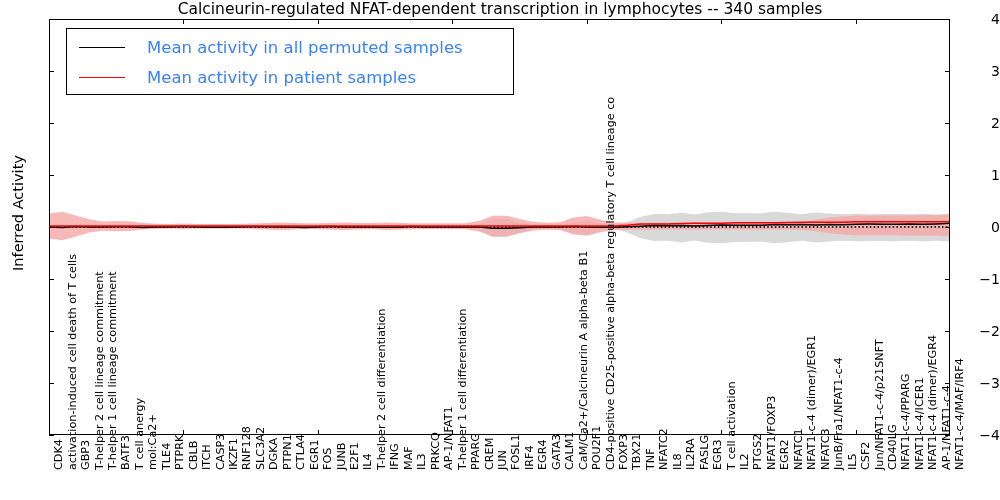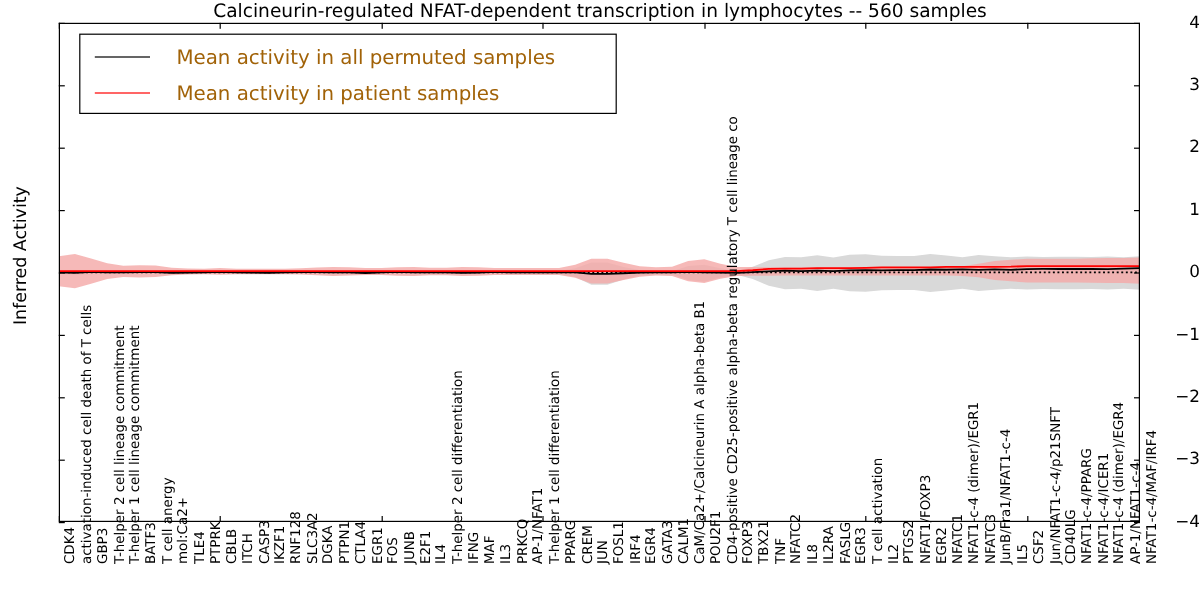--- a/index.html
+++ b/index.html
@@ -40,38 +40,38 @@
   }
 
   
   .legend{position:absolute;left:66px;top:28px;width:448px;height:67px;
     border:1.1px solid #000;background:#fff;box-sizing:border-box;}
   .legend-row{position:absolute;left:0;height:30px;display:flex;align-items:center;}
   .legend-row.r0{top:3px;}
   .legend-row.r1{top:33px;}
   .legend-line{width:46px;height:0;border-top:1.6px solid #000;margin-left:12px;}
   .legend-line.red{border-top-color:#ff0000;}
-  .legend-text{font-size:16.5px;margin-left:22px;white-space:nowrap;color:#a16207;}
+  .legend-text{font-size:16.5px;margin-left:22px;white-space:nowrap;color:#3b82f6;}
 
   
   #xticklabels{position:absolute;left:0;top:0;width:1000px;height:500px;}
   .xtl{
     position:absolute;
     font-size:11.2px;line-height:11.2px;
     white-space:nowrap;color:#000;
     transform-origin:0 0;
     transform:rotate(-90deg);
   }
 </style>
 </head>
 <body>
 
 <div id="fig">
 
-  <div class="chart-title">Calcineurin-regulated NFAT-dependent transcription in lymphocytes -- 560 samples</div>
+  <div class="chart-title">Calcineurin-regulated NFAT-dependent transcription in lymphocytes -- 340 samples</div>
 
   <div class="plot-clip">
     <svg class="data-svg" id="dataSvg" width="901" height="416">
         <path d="M0.00 206.96 L13.45 206.44 L26.90 206.55 L40.34 206.96 L53.79 206.96 L67.24 206.69 L80.69 206.77 L94.13 206.96 L107.58 206.96 L121.03 206.96 L134.48 206.46 L147.93 206.96 L161.37 206.96 L174.82 206.96 L188.27 206.96 L201.72 206.67 L215.16 206.79 L228.61 206.96 L242.06 206.96 L255.51 206.96 L268.96 206.91 L282.40 206.54 L295.85 206.96 L309.30 206.96 L322.75 206.96 L336.19 206.96 L349.64 206.96 L363.09 206.53 L376.54 206.92 L389.99 206.96 L403.43 206.96 L416.88 206.84 L430.33 204.48 L443.78 199.79 L457.22 199.79 L470.67 203.45 L484.12 206.07 L497.57 206.89 L511.01 206.96 L524.46 202.68 L537.91 201.71 L551.36 204.58 L564.81 206.64 L578.25 203.37 L591.70 197.82 L605.15 195.10 L618.60 195.32 L632.04 193.63 L645.49 195.49 L658.94 193.32 L672.39 192.87 L685.84 194.14 L699.28 194.34 L712.73 194.40 L726.18 192.77 L739.63 193.95 L753.07 195.36 L766.52 193.53 L779.97 194.54 L793.42 195.35 L806.87 194.76 L820.31 195.13 L833.76 194.98 L847.21 194.91 L860.66 195.19 L874.10 194.70 L887.55 195.41 L901.00 194.48 L901.00 222.56 L887.55 221.63 L874.10 222.34 L860.66 221.85 L847.21 222.13 L833.76 222.06 L820.31 221.91 L806.87 222.28 L793.42 221.69 L779.97 222.50 L766.52 223.51 L753.07 221.68 L739.63 223.09 L726.18 224.27 L712.73 222.64 L699.28 222.70 L685.84 222.90 L672.39 224.17 L658.94 223.72 L645.49 221.55 L632.04 223.41 L618.60 221.72 L605.15 221.94 L591.70 219.22 L578.25 213.40 L564.81 209.88 L551.36 212.32 L537.91 215.76 L524.46 214.40 L511.01 209.56 L497.57 209.63 L484.12 210.58 L470.67 213.95 L457.22 218.29 L443.78 218.29 L430.33 211.90 L416.88 209.04 L403.43 209.04 L389.99 209.04 L376.54 209.04 L363.09 209.04 L349.64 209.19 L336.19 209.36 L322.75 209.04 L309.30 209.04 L295.85 209.04 L282.40 209.04 L268.96 209.04 L255.51 209.55 L242.06 209.04 L228.61 209.04 L215.16 209.04 L201.72 209.04 L188.27 209.04 L174.82 209.37 L161.37 209.17 L147.93 209.04 L134.48 209.04 L121.03 209.04 L107.58 209.13 L94.13 209.42 L80.69 209.04 L67.24 209.04 L53.79 209.04 L40.34 209.04 L26.90 209.45 L13.45 210.03 L0.00 209.04 Z" fill="#d9d9d9" stroke="none"></path>
         <path d="M0.00 194.48 L13.45 192.73 L26.90 196.39 L40.34 200.33 L53.79 202.41 L67.24 201.96 L80.69 202.35 L94.13 204.08 L107.58 204.79 L121.03 204.88 L134.48 204.38 L147.93 204.88 L161.37 204.88 L174.82 204.88 L188.27 204.88 L201.72 204.59 L215.16 204.01 L228.61 203.44 L242.06 203.78 L255.51 204.35 L268.96 204.31 L282.40 203.74 L295.85 203.48 L309.30 204.05 L322.75 204.10 L336.19 203.52 L349.64 203.69 L363.09 204.27 L376.54 204.36 L389.99 204.36 L403.43 204.36 L416.88 204.24 L430.33 201.70 L443.78 196.67 L457.22 196.67 L470.67 199.99 L484.12 202.82 L497.57 203.77 L511.01 203.34 L524.46 198.48 L537.91 197.12 L551.36 200.71 L564.81 203.52 L578.25 203.58 L591.70 203.63 L605.15 203.84 L618.60 203.84 L632.04 203.84 L645.49 203.84 L658.94 203.84 L672.39 203.84 L685.84 203.84 L699.28 203.84 L712.73 203.84 L726.18 203.84 L739.63 203.45 L753.07 202.88 L766.52 200.81 L779.97 198.58 L793.42 197.43 L806.87 196.56 L820.31 196.56 L833.76 196.56 L847.21 196.56 L860.66 196.20 L874.10 196.04 L887.55 196.04 L901.00 195.52 L901.00 217.36 L887.55 216.84 L874.10 216.84 L860.66 216.68 L847.21 216.32 L833.76 216.32 L820.31 216.32 L806.87 216.32 L793.42 215.45 L779.97 214.30 L766.52 212.11 L753.07 211.04 L739.63 210.60 L726.18 210.60 L712.73 210.60 L699.28 210.60 L685.84 210.60 L672.39 210.60 L658.94 210.60 L645.49 210.60 L632.04 210.60 L618.60 210.60 L605.15 210.60 L591.70 210.81 L578.25 210.86 L564.81 210.92 L551.36 213.36 L537.91 216.80 L524.46 215.44 L511.01 211.10 L497.57 210.67 L484.12 211.62 L470.67 214.27 L457.22 217.25 L443.78 217.25 L430.33 212.56 L416.88 210.20 L403.43 210.08 L389.99 210.08 L376.54 210.08 L363.09 210.17 L349.64 210.75 L336.19 210.92 L322.75 210.34 L309.30 210.39 L295.85 210.96 L282.40 210.70 L268.96 210.13 L255.51 210.09 L242.06 210.66 L228.61 211.00 L215.16 210.43 L201.72 209.85 L188.27 209.56 L174.82 209.56 L161.37 209.56 L147.93 209.56 L134.48 210.06 L121.03 209.56 L107.58 209.65 L94.13 210.36 L80.69 211.90 L67.24 212.21 L53.79 211.73 L40.34 213.59 L26.90 217.53 L13.45 221.19 L0.00 219.44 Z" fill="#f4a9a8" stroke="none" fill-opacity="0.82"></path>
         <path d="M0 208.00 L901 208.00" fill="none" stroke="#000000" stroke-width="1.4" stroke-dasharray="1.6,2.2"></path>
         <path d="M0.00 208.00 L13.45 208.41 L26.90 207.59 L40.34 208.00 L53.79 208.00 L67.24 207.73 L80.69 207.81 L94.13 208.38 L107.58 208.09 L121.03 208.00 L134.48 207.50 L147.93 208.00 L161.37 208.13 L174.82 208.33 L188.27 208.00 L201.72 207.71 L215.16 207.83 L228.61 208.00 L242.06 208.00 L255.51 208.51 L268.96 207.95 L282.40 207.58 L295.85 208.00 L309.30 208.00 L322.75 208.00 L336.19 208.32 L349.64 208.15 L363.09 207.57 L376.54 207.96 L389.99 208.00 L403.43 208.00 L416.88 207.88 L430.33 208.02 L443.78 209.27 L457.22 209.27 L470.67 208.70 L484.12 208.12 L497.57 208.00 L511.01 208.00 L524.46 207.52 L537.91 208.00 L551.36 208.15 L564.81 208.32 L578.25 207.74 L591.70 207.17 L605.15 206.60 L618.60 206.86 L632.04 206.49 L645.49 206.95 L658.94 206.38 L672.39 206.04 L685.84 206.27 L699.28 206.15 L712.73 206.16 L726.18 205.59 L739.63 205.79 L753.07 205.48 L766.52 205.90 L779.97 205.43 L793.42 205.83 L806.87 205.26 L820.31 205.07 L833.76 205.15 L847.21 205.18 L860.66 205.04 L874.10 205.29 L887.55 204.93 L901.00 204.36 " fill="none" stroke="#000000" stroke-width="1.5"></path>
         <path d="M0.00 206.96 L13.45 206.96 L26.90 206.96 L40.34 206.96 L53.79 206.96 L67.24 206.96 L80.69 206.96 L94.13 206.96 L107.58 206.96 L121.03 206.96 L134.48 206.96 L147.93 206.96 L161.37 206.96 L174.82 206.96 L188.27 206.96 L201.72 206.96 L215.16 206.96 L228.61 206.96 L242.06 206.96 L255.51 206.96 L268.96 206.96 L282.40 206.96 L295.85 206.96 L309.30 206.96 L322.75 206.96 L336.19 206.96 L349.64 206.96 L363.09 206.96 L376.54 206.96 L389.99 206.96 L403.43 206.96 L416.88 206.96 L430.33 206.96 L443.78 206.96 L457.22 206.96 L470.67 206.96 L484.12 206.96 L497.57 206.96 L511.01 206.96 L524.46 206.96 L537.91 206.96 L551.36 206.96 L564.81 206.96 L578.25 206.19 L591.70 205.09 L605.15 204.88 L618.60 204.88 L632.04 204.41 L645.49 204.36 L658.94 204.36 L672.39 204.24 L685.84 203.84 L699.28 203.84 L712.73 203.84 L726.18 203.84 L739.63 203.45 L753.07 203.32 L766.52 203.32 L779.97 203.32 L793.42 203.23 L806.87 202.80 L820.31 202.80 L833.76 202.80 L847.21 202.80 L860.66 202.80 L874.10 202.80 L887.55 202.80 L901.00 202.80 " fill="none" stroke="#ff0000" stroke-width="1.5"></path>
       </svg>
   </div>

